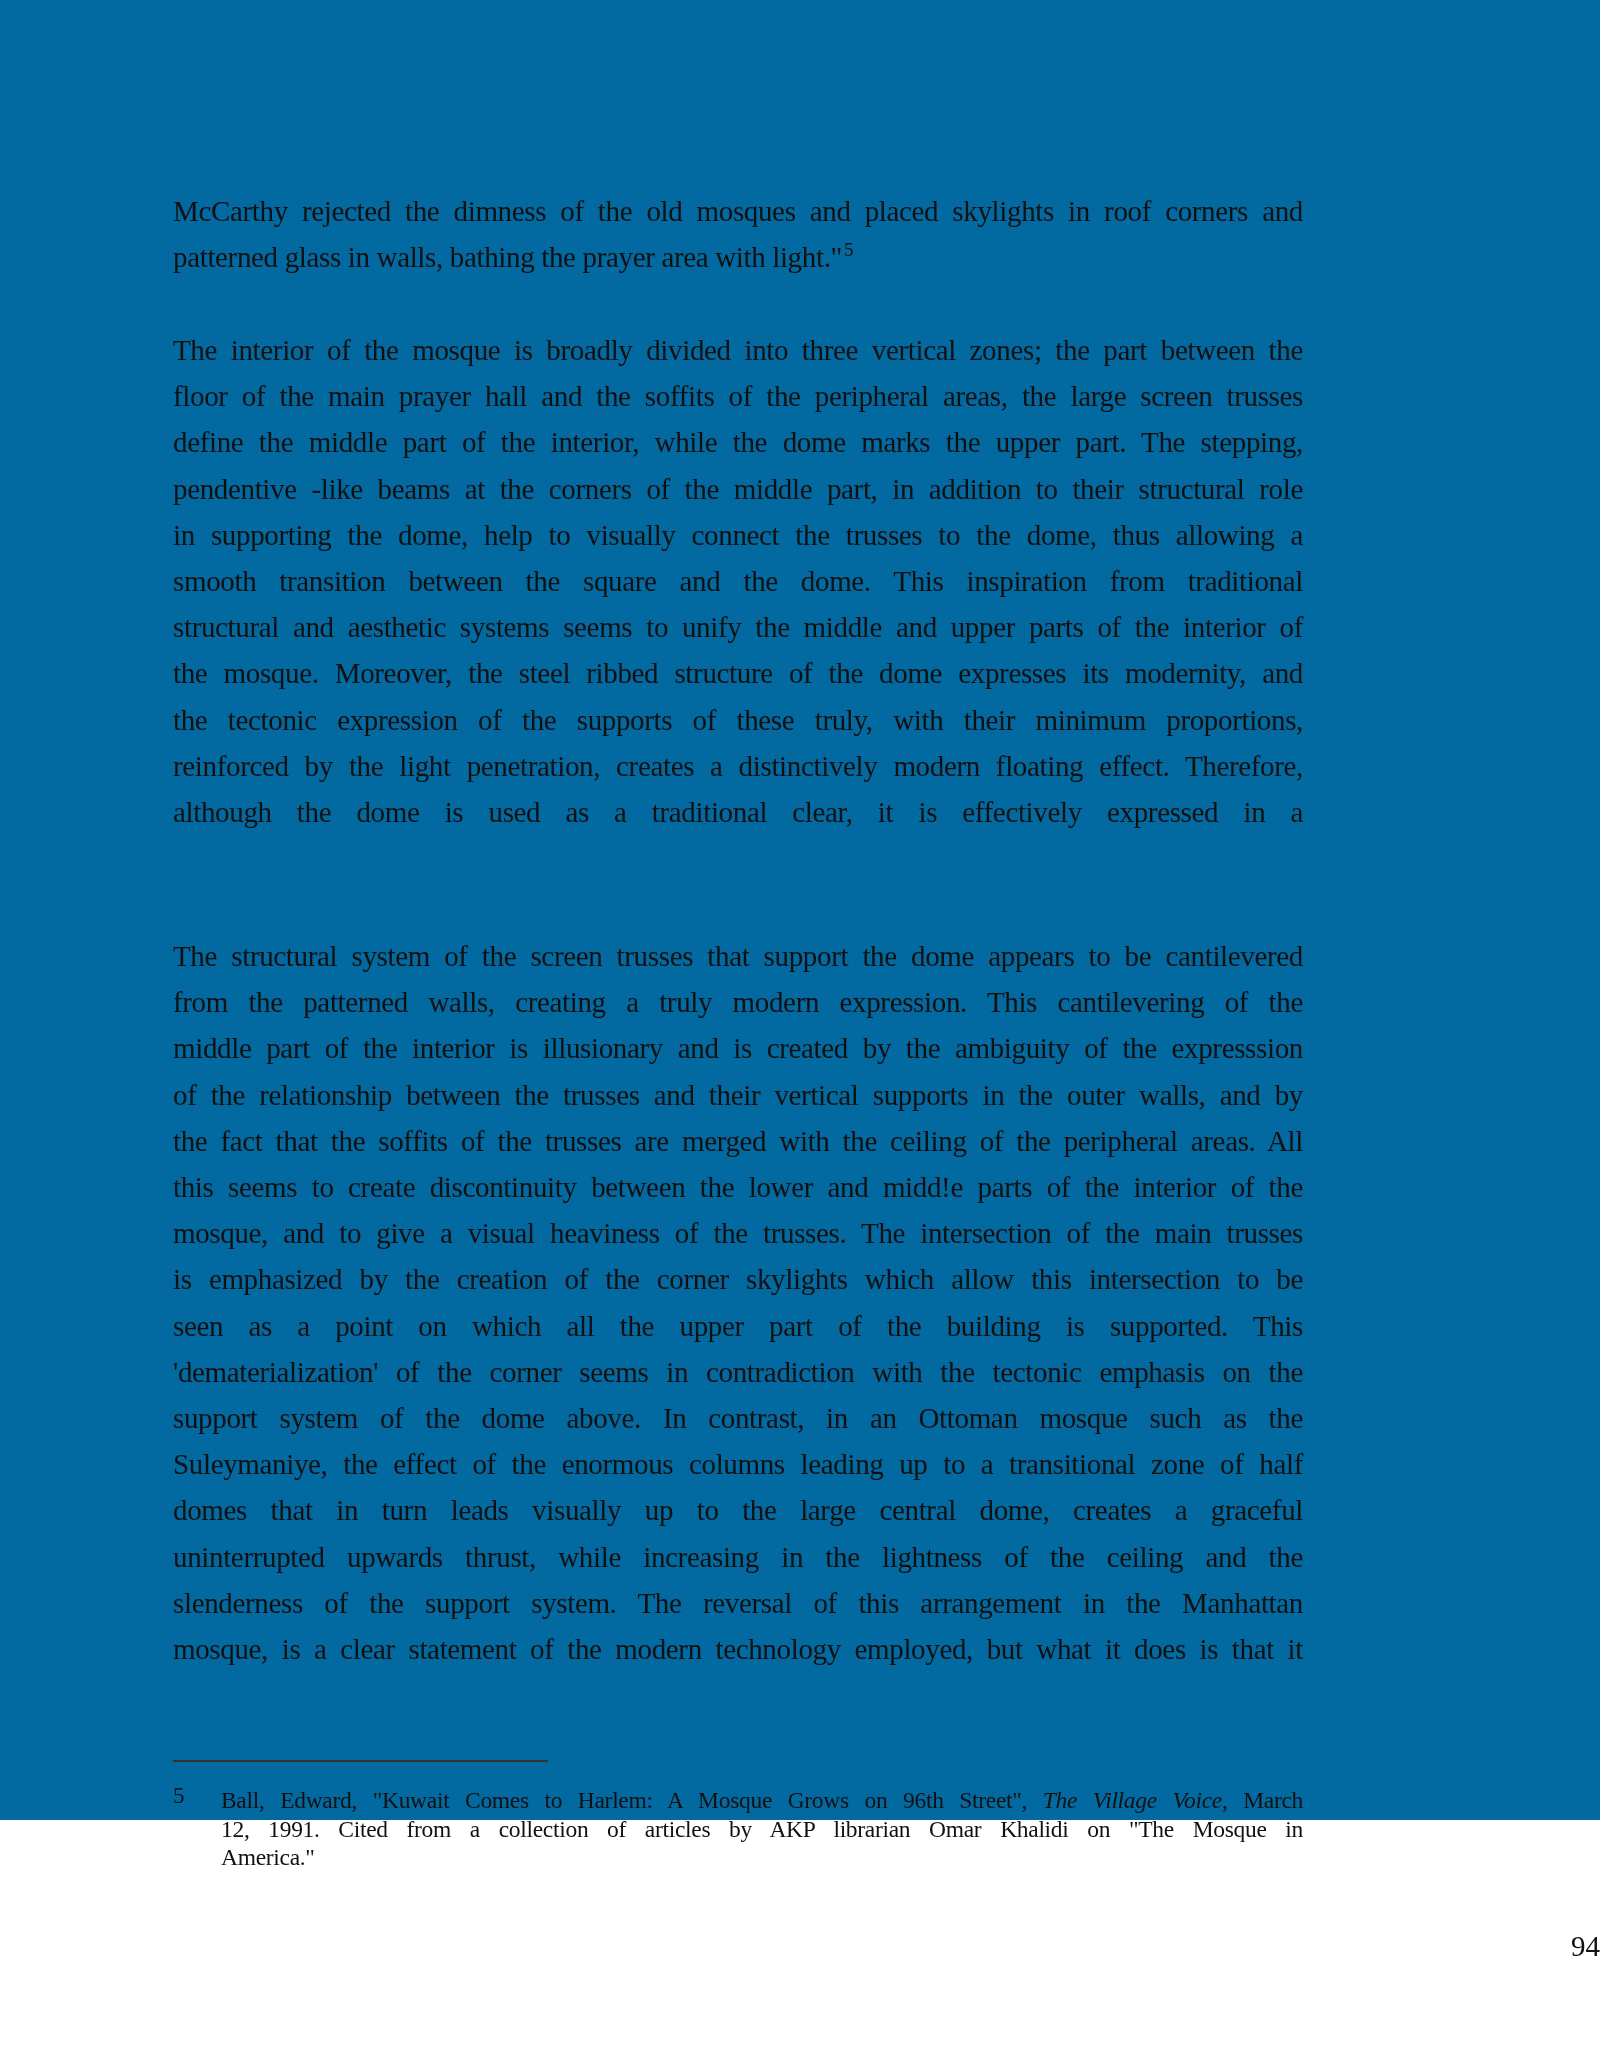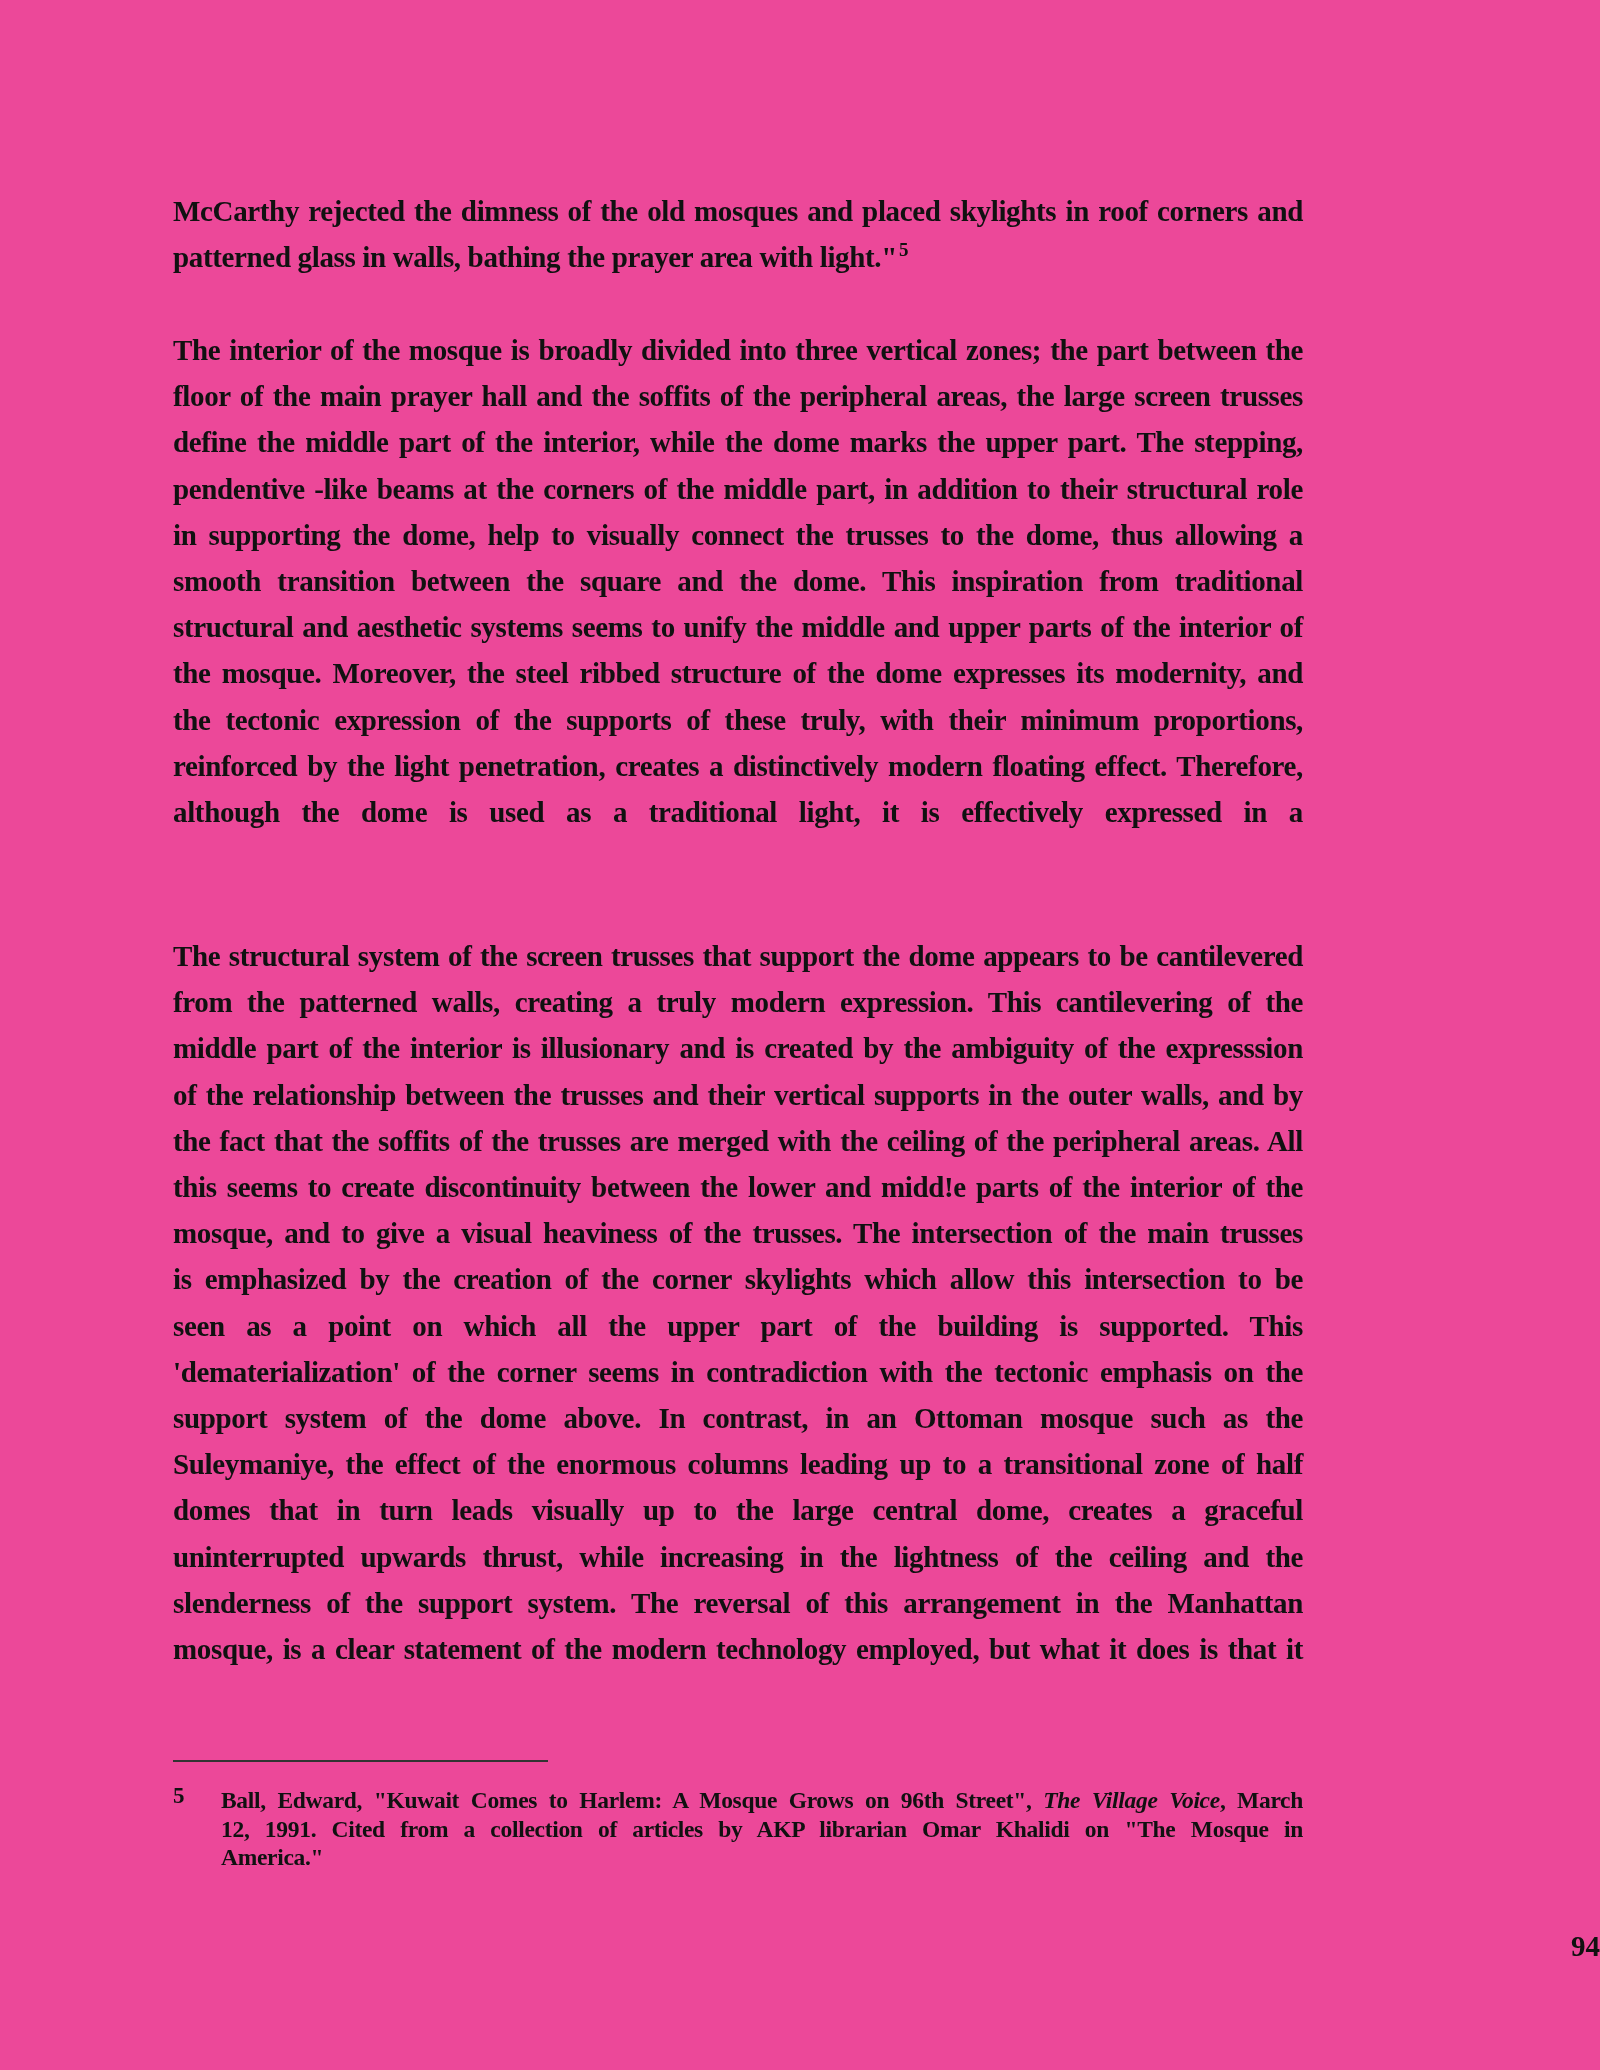--- a/index.html
+++ b/index.html
@@ -13,23 +13,22 @@
       position: relative;
       overflow: hidden;
       font-family: "Liberation Serif", "DejaVu Serif", serif;
       color: #111111;
     }
     .page {
       position: absolute;
       left: 0;
       top: 0;
       width: 1600px;
-      height: 2070px;
-      background: #ec4899;
-      font-weight: bold;
+      height: 1820px;
+      background: #0369a1;
     }
     .body-text {
       position: absolute;
       left: 173px;
       width: 1130px;
       font-size: 29px;
       line-height: 46.2px;
       letter-spacing: -0.35px;
     }
     .line {
@@ -112,21 +111,21 @@
     <span class="line">The interior of the mosque is broadly divided into three vertical zones; the part between the</span>
     <span class="line">floor of the main prayer hall and the soffits of the peripheral areas, the large screen trusses</span>
     <span class="line">define the middle part of the interior, while the dome marks the upper part. The stepping,</span>
     <span class="line">pendentive -like beams at the corners of the middle part, in addition to their structural role</span>
     <span class="line">in supporting the dome, help to visually connect the trusses to the dome, thus allowing a</span>
     <span class="line">smooth transition between the square and the dome. This inspiration from traditional</span>
     <span class="line">structural and aesthetic systems seems to unify the middle and upper parts of the interior of</span>
     <span class="line">the mosque. Moreover, the steel ribbed structure of the dome expresses its modernity, and</span>
     <span class="line">the tectonic expression of the supports of these truly, with their minimum proportions,</span>
     <span class="line">reinforced by the light penetration, creates a distinctively modern floating effect. Therefore,</span>
-    <span class="line">although the dome is used as a traditional light, it is effectively expressed in a</span>
+    <span class="line">although the dome is used as a traditional clear, it is effectively expressed in a</span>
   </div>
 
   <div class="body-text para3">
     <span class="line">The structural system of the screen trusses that support the dome appears to be cantilevered</span>
     <span class="line">from the patterned walls, creating a truly modern expression. This cantilevering of the</span>
     <span class="line">middle part of the interior is illusionary and is created by the ambiguity of the  expresssion</span>
     <span class="line">of the relationship between the trusses and their vertical supports in the outer walls, and by</span>
     <span class="line">the fact that the soffits of the trusses are merged with the ceiling of the peripheral areas. All</span>
     <span class="line">this seems to create discontinuity between the lower and midd!e parts of the interior of the</span>
     <span class="line">mosque, and to give a visual heaviness of the trusses. The intersection of the main trusses</span>

